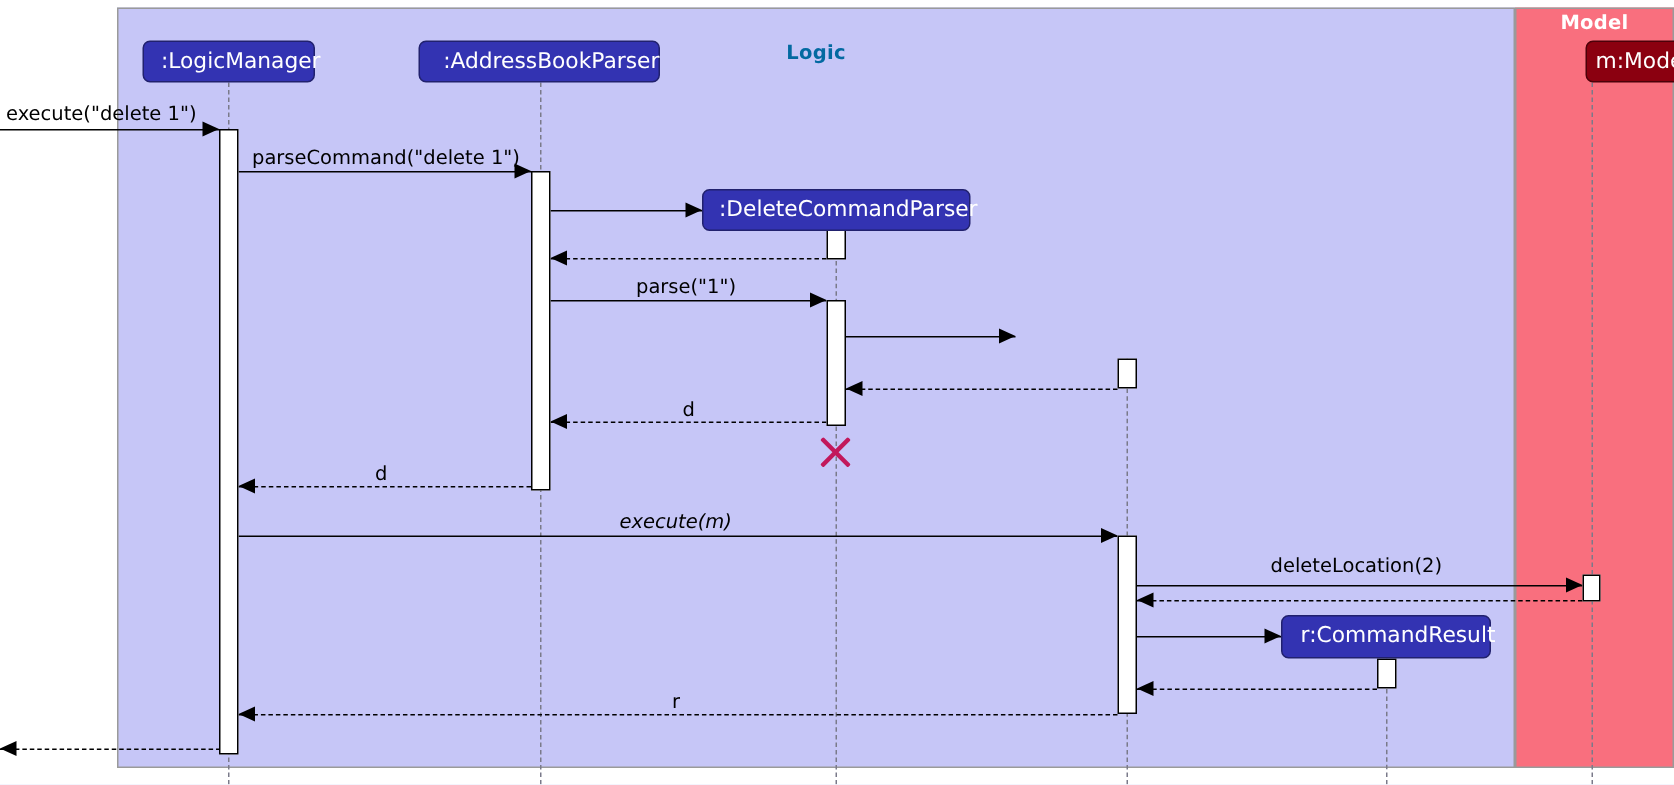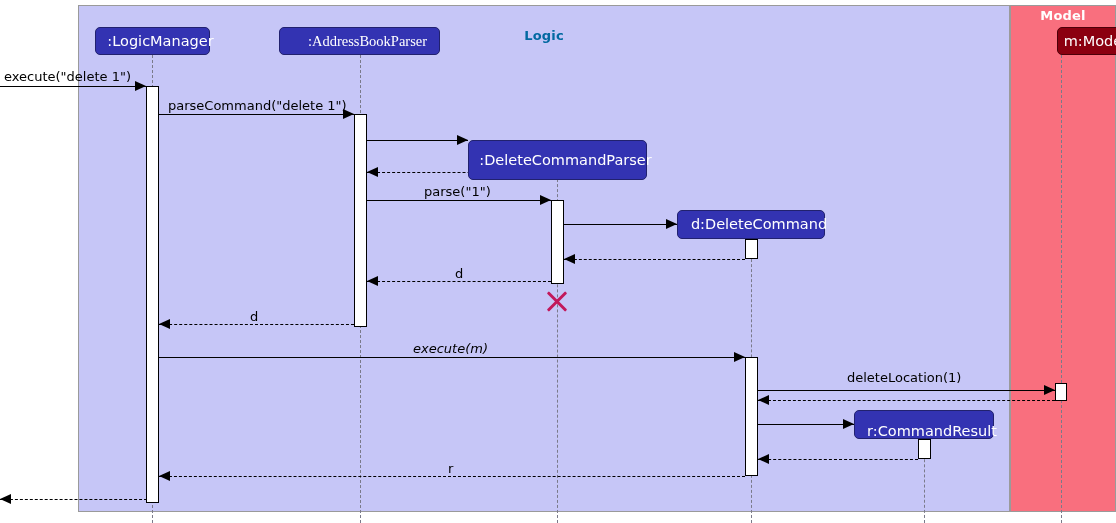--- a/index.html
+++ b/index.html
@@ -162,21 +162,21 @@
     <div class="arrow-head left" style="top: 276px; left: 367px;"></div>
     <div class="msg-label" style="left: 455px; top: 267px;">d</div>
     <div class="msg-line dashed" style="left: 159px; top: 324px; width: 195px;"></div>
     <div class="arrow-head left" style="top: 319px; left: 159px;"></div>
     <div class="msg-label" style="left: 250px; top: 310px;">d</div>
     <div class="msg-line" style="left: 159px; top: 357px; width: 586px;"></div>
     <div class="arrow-head right" style="top: 352px; left: 734px;"></div>
     <div class="msg-label" style="left: 413px; top: 342px; font-style: italic;">execute(m)</div>
     <div class="msg-line" style="left: 758px; top: 390px; width: 297px;"></div>
     <div class="arrow-head right" style="top: 385px; left: 1044px;"></div>
-    <div class="msg-label" style="left: 847px; top: 371px;">deleteLocation(1)</div>
+    <div class="msg-label" style="left: 847px; top: 371px;">deleteLocation(2)</div>
     <div class="msg-line dashed" style="left: 758px; top: 400px; width: 297px;"></div>
     <div class="arrow-head left" style="top: 395px; left: 758px;"></div>
     <div class="msg-line" style="left: 758px; top: 424px; width: 96px;"></div>
     <div class="arrow-head right" style="top: 419px; left: 843px;"></div>
     <div class="msg-line dashed" style="left: 758px; top: 459px; width: 160px;"></div>
     <div class="arrow-head left" style="top: 454px; left: 758px;"></div>
     <div class="msg-line dashed" style="left: 159px; top: 476px; width: 586px;"></div>
     <div class="arrow-head left" style="top: 471px; left: 159px;"></div>
     <div class="msg-label" style="left: 448px; top: 462px;">r</div>
     <div class="msg-line dashed" style="left: 0px; top: 499px; width: 152px;"></div>
@@ -185,30 +185,27 @@
     <div class="activation" style="left: 354px; top: 114px; width: 13px; height: 213px;"></div>
     <div class="activation" style="left: 551px; top: 153px; width: 13px; height: 20px;"></div>
     <div class="activation" style="left: 551px; top: 200px; width: 13px; height: 84px;"></div>
     <div class="activation" style="left: 745px; top: 239px; width: 13px; height: 20px;"></div>
     <div class="activation" style="left: 745px; top: 357px; width: 13px; height: 119px;"></div>
     <div class="activation" style="left: 918px; top: 439px; width: 13px; height: 20px;"></div>
     <div class="activation" style="left: 1055px; top: 383px; width: 12px; height: 18px;"></div>
     <div class="pbox logic-actor" style="left: 95px; top: 27px; width: 115px; height: 28px; background: rgb(51, 51, 178);">
       <span>:LogicManager</span>
     </div>
-    <div class="pbox logic-actor" style="left: 279px; top: 27px; width: 161px; height: 28px; background: rgb(51, 51, 178); font-family: Liberation Serif, serif;">
+    <div class="pbox logic-actor" style="left: 279px; top: 27px; width: 161px; height: 28px; background: rgb(51, 51, 178);">
       <span>:AddressBookParser</span>
     </div>
-    <div class="pbox logic-actor" style="left: 468px; top: 140px; width: 179px; height: 40px; background: rgb(51, 51, 178);">
+    <div class="pbox logic-actor" style="left: 468px; top: 126px; width: 179px; height: 28px; background: rgb(51, 51, 178);">
       <span>:DeleteCommandParser</span>
     </div>
-    <div class="pbox logic-actor" style="left: 677px; top: 210px; width: 148px; height: 29px; background: rgb(51, 51, 178);">
-      <span>d:DeleteCommand</span>
-    </div>
-    <div class="pbox logic-actor" style="left: 854px; top: 410px; width: 140px; height: 29px; background: rgb(51, 51, 178); align-items: flex-end;">
+    <div class="pbox logic-actor" style="left: 854px; top: 410px; width: 140px; height: 29px; background: rgb(51, 51, 178);">
       <span>r:CommandResult</span>
     </div>
     <div class="pbox model-actor" style="left: 1025px; top: 27px; width: 76px; height: 28px; background: rgb(139, 0, 16); margin-left: 32px;">
       <span>m:Model</span>
     </div>
     <div class="destroy" style="left: 544px; top: 288px;">
       <span class="a" style="background: rgb(194, 24, 91);"></span>
       <span class="b" style="background: rgb(194, 24, 91);"></span>
     </div>
   </div>

